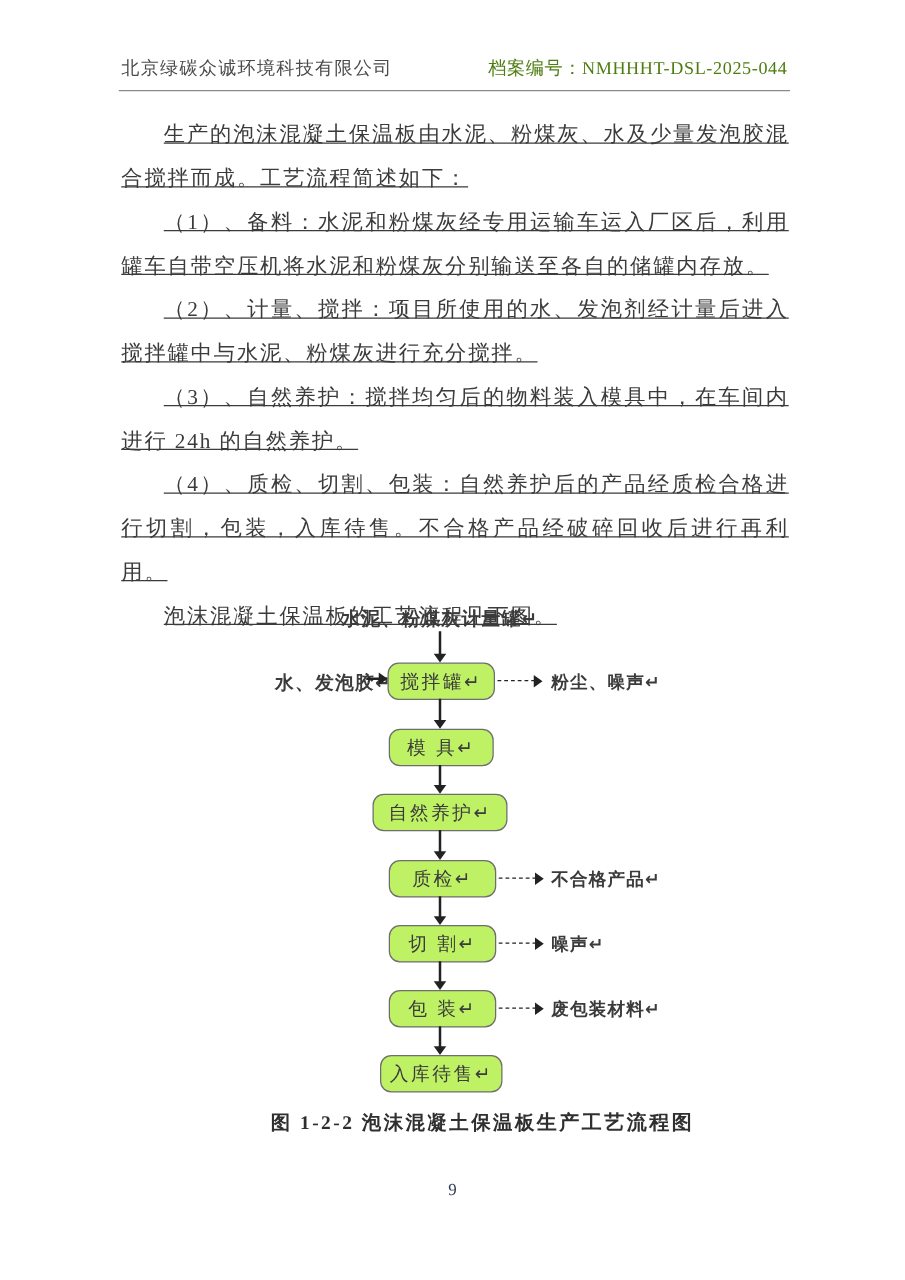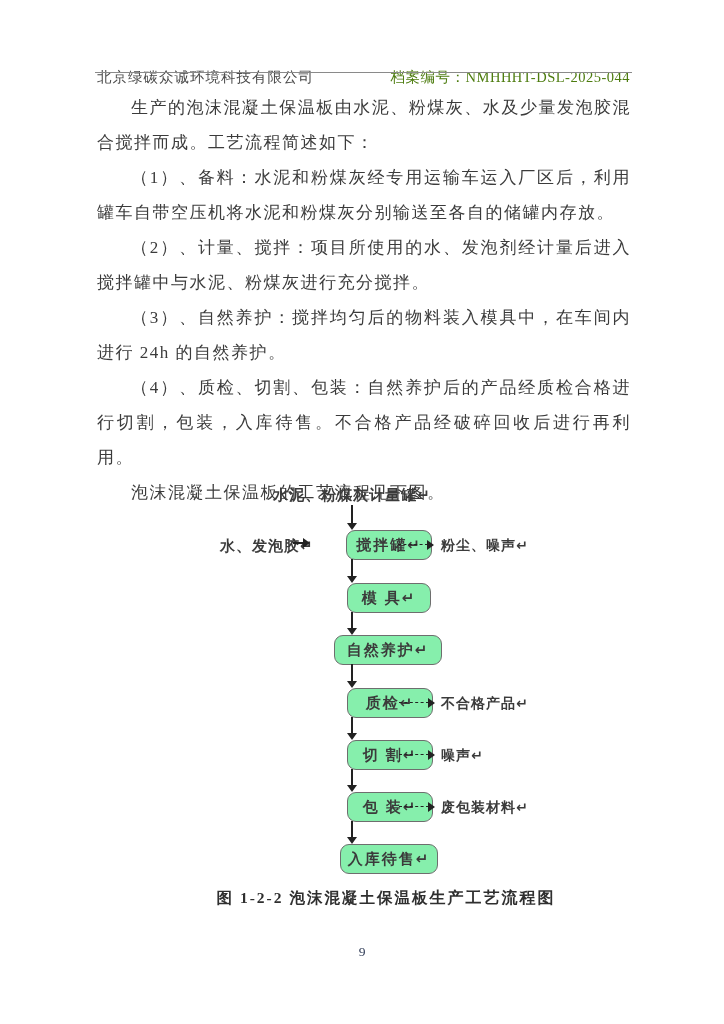--- a/index.html
+++ b/index.html
@@ -6,50 +6,50 @@
   .page{
     position:relative;
     width:724px;height:1024px;
     background:#ffffff;
     font-family:"Liberation Serif","DejaVu Serif",serif;
     color:#3b3b3b;
     overflow:hidden;
   }
   
   .header{
-    position:absolute;left:97px;right:94px;top:68px;
+    position:absolute;left:97px;right:94px;top:45px;
     display:flex;justify-content:space-between;align-items:baseline;
     font-size:14.5px;color:#4a4a4a;letter-spacing:1px;
   }
   .file-no{letter-spacing:0.5px;color:#4d7c0f;}
   .header-rule{
     position:absolute;left:95px;right:92px;top:72px;
     border-top:1.2px solid #8a8a8a;
   }
   
   .body-text{
     position:absolute;left:97px;top:90px;width:534px;
     font-size:17px;line-height:35px;letter-spacing:1.5px;
     text-align:justify;color:#3b3b3b;
   }
-  .body-text p{margin:0;text-indent:2em;}
+  .body-text p{margin:0;text-indent:2em;text-decoration:underline;}
   
   .flowchart{position:absolute;left:0;top:0;width:724px;height:1024px;pointer-events:none;font-family:"Liberation Sans","DejaVu Sans",sans-serif;}
   .fc-label{
     position:absolute;font-size:15px;color:#3b3b3b;
     letter-spacing:1px;white-space:nowrap;font-weight:bold;
   }
   .fc-top{left:0;width:704px;top:486px;text-align:center;}
   .fc-left{left:220px;top:537px;width:72px;text-align:right;}
   .fc-box{
     position:absolute;height:28px;
     border:1.6px solid #6e6e6e;border-radius:9px;
     display:flex;align-items:center;justify-content:center;
-    font-size:15px;font-weight:bold;color:#3b3b3b;letter-spacing:2px;
-    background:#86efac;white-space:nowrap;margin-left:36px;
+    font-size:15px;font-weight:normal;color:#3b3b3b;letter-spacing:2px;
+    background:#bef264;white-space:nowrap;
   }
   .b0{left:310px;top:530px;width:84px;}
   .b1{left:311px;top:583px;width:82px;}
   .b2{left:298px;top:635px;width:106px;}
   .b3{left:311px;top:688px;width:84px;}
   .b4{left:311px;top:740px;width:84px;}
   .b5{left:311px;top:792px;width:84px;}
   .b6{left:304px;top:844px;width:96px;}
   
   .varrow{position:absolute;width:10px;left:347px;}

